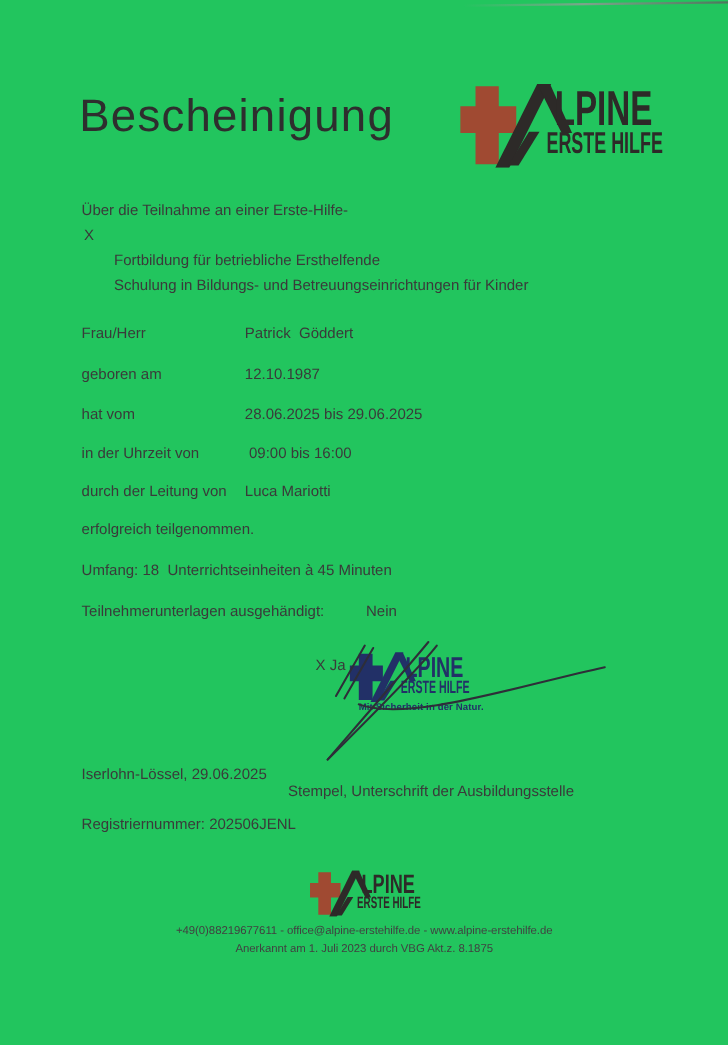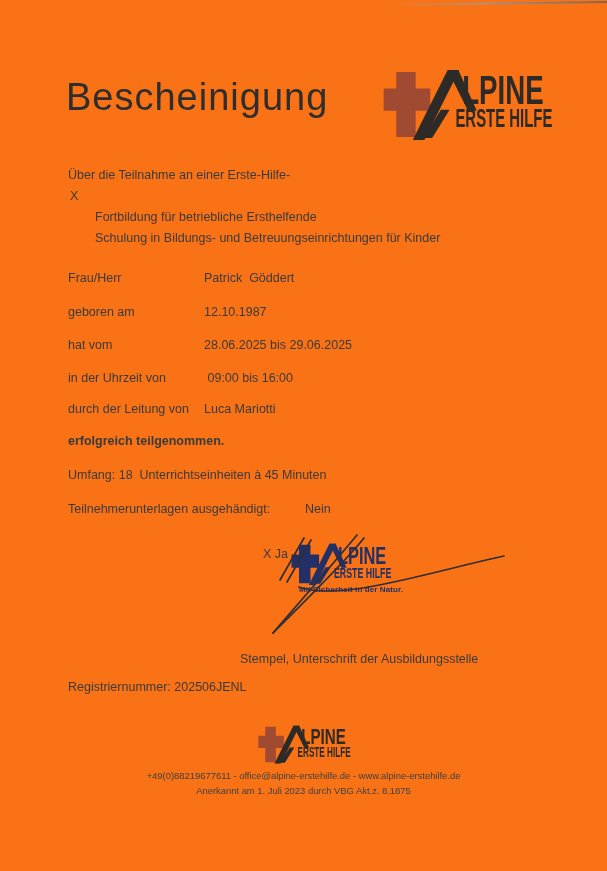--- a/index.html
+++ b/index.html
@@ -4,21 +4,21 @@
 <style>
   * { margin: 0; padding: 0; box-sizing: border-box; }
   html, body { background: #e8e8e8; }
   body { font-family: "Liberation Sans", sans-serif; }
 
   .page {
     position: relative;
     width: 607px;
     height: 871px;
     margin: 0 auto;
-    background: #f97316;
+    background: #22c55e;
     overflow: hidden;
     color: #3a3a3a;
   }
 
   
   .scan-edge {
     position: absolute;
     top: 1px; left: 386px;
     width: 222px; height: 2px;
     background: linear-gradient(to left, #5d5d5d, #9a9a9a 55%, rgba(160,160,160,0));
@@ -58,21 +58,21 @@
 
   .detail-row { position: absolute; left: 68px; font-size: 12.5px; width: 480px; }
   .detail-label { position: absolute; left: 0; white-space: pre-wrap; }
   .detail-value { position: absolute; left: 136px; white-space: pre-wrap; }
   .row-0 { top: 271px; }
   .row-1 { top: 305px; }
   .row-2 { top: 338px; }
   .row-3 { top: 371px; }
   .row-4 { top: 402px; }
 
-  .closing { position: absolute; left: 68px; top: 434px; font-size: 12.5px; font-weight: bold; }
+  .closing { position: absolute; left: 68px; top: 434px; font-size: 12.5px; }
   .scope   { position: absolute; left: 68px; top: 468px; font-size: 12.5px; white-space: pre-wrap; }
 
   .handout { position: absolute; left: 68px; top: 502px; font-size: 12.5px; width: 480px; }
   .handout-label { position: absolute; left: 0; white-space: pre-wrap; }
   .handout-yes { position: absolute; left: 195px; white-space: pre; margin-top: 45px; }
   .handout-no  { position: absolute; left: 237px; }
 
   .stamp-block { position: absolute; left: 238px; top: 524px; width: 292px; height: 120px; }
   .stamp-logo  { position: absolute; left: 46px; top: 18px; width: 116px; height: 43px; }
   .stamp-tagline {
@@ -171,20 +171,21 @@
     <div class="stamp-tagline">Mit Sicherheit in der Natur.</div>
     <svg class="signature-svg" viewBox="0 0 292 120">
       <path d="M42,56 L66,14"></path>
       <path d="M49,58 L73,16"></path>
       <path d="M119,11 C100,34 60,80 35,109"></path>
       <path d="M126,14 C108,37 62,82 35,109"></path>
       <path d="M61,63 C102,78 192,48 266,32"></path>
     </svg>
   </div>
 
+  <div class="place-date">Iserlohn-Lössel, 29.06.2025</div>
   <div class="stamp-caption">Stempel, Unterschrift der Ausbildungsstelle</div>
 
   <div class="registration"><span>Registriernummer:</span> <span>202506JENL</span></div>
 
   <svg class="logo-svg logo-footer" viewBox="0 0 200 75" style="--lc: var(--cross); --li: var(--ink);">
     <use href="#alpine-logo"></use>
   </svg>
 
   <div class="footer-lines">
     <div>+49(0)88219677611 - office@alpine-erstehilfe.de - www.alpine-erstehilfe.de</div>

